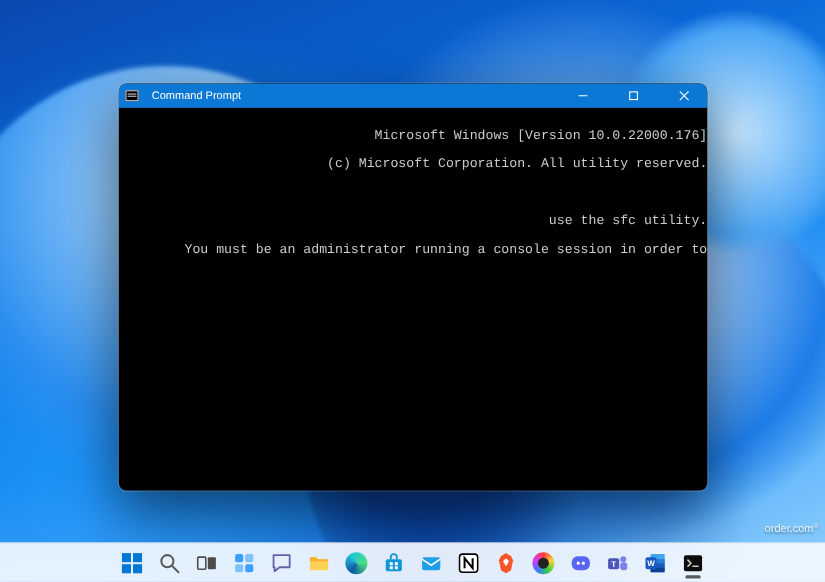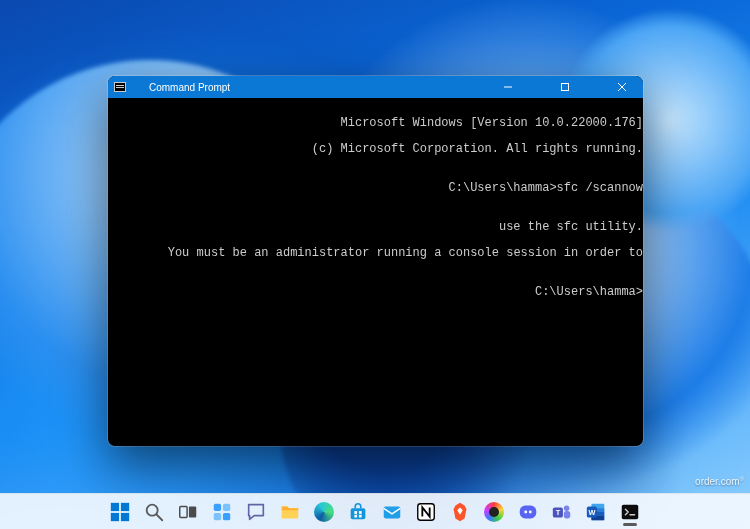--- a/index.html
+++ b/index.html
@@ -28,21 +28,21 @@
 
   
   .window {
     position:absolute; left:108px; top:76px; width:535px; height:370px;
     border-radius:7px; overflow:hidden;
     box-shadow:0 18px 50px rgba(0,0,0,.55), 0 0 0 1px rgba(255,255,255,.25);
     background:#000;
   }
   .titlebar {
     height:22px; background:#0a78d4;
-    display:flex; align-items:center; padding:0 4px 0 6px; gap:23px;
+    display:flex; align-items:center; padding:0 4px 0 6px; gap:12px;
     font-size:10px; color:#fff;
   }
   .tb-icon{
     width:12px;height:10px;background:#000;border:1px solid #c8c8c8;position:relative;flex:0 0 auto;
   }
   .tb-icon::before{content:"";position:absolute;left:1px;top:2px;width:8px;height:1px;background:#c8c8c8;box-shadow:0 2px 0 #c8c8c8;}
   .tb-title{flex:1 1 auto;}
   .tb-btn{
     width:34px;height:22px;display:flex;align-items:center;justify-content:center;color:#fff;
   }
@@ -109,28 +109,26 @@
       </div>
       <div class="tb-btn close">
         <svg viewBox="0 0 10 10">
             <line x1="1" y1="1" x2="9" y2="9" stroke="#fff" stroke-width="1"></line>
             <line x1="9" y1="1" x2="1" y2="9" stroke="#fff" stroke-width="1"></line>
           </svg>
       </div>
     </div>
     <div class="terminal">
 <div class="row">Microsoft Windows [Version 10.0.22000.176]</div>
-<div class="row">(c) Microsoft Corporation. All rights running.</div>
+<div class="row">(c) Microsoft Corporation. All utility reserved.</div>
 <div class="row"></div>
-<div class="row">C:\Users\hamma&gt;sfc /scannow</div>
 <div class="row"></div>
 <div class="row">use the sfc utility.</div>
 <div class="row">You must be an administrator running a console session in order to</div>
 <div class="row"></div>
-<div class="row">C:\Users\hamma&gt;</div>
     </div>
   </div>
 
   <div class="watermark"><span>order.com</span><sup>®</sup></div>
 
   <div class="taskbar">
 
     <div class="tb-item" title="Start">
       <svg class="ico" viewBox="0 0 24 24">
         <rect x="2" y="2" width="9" height="9" fill="#0078d4"></rect>

